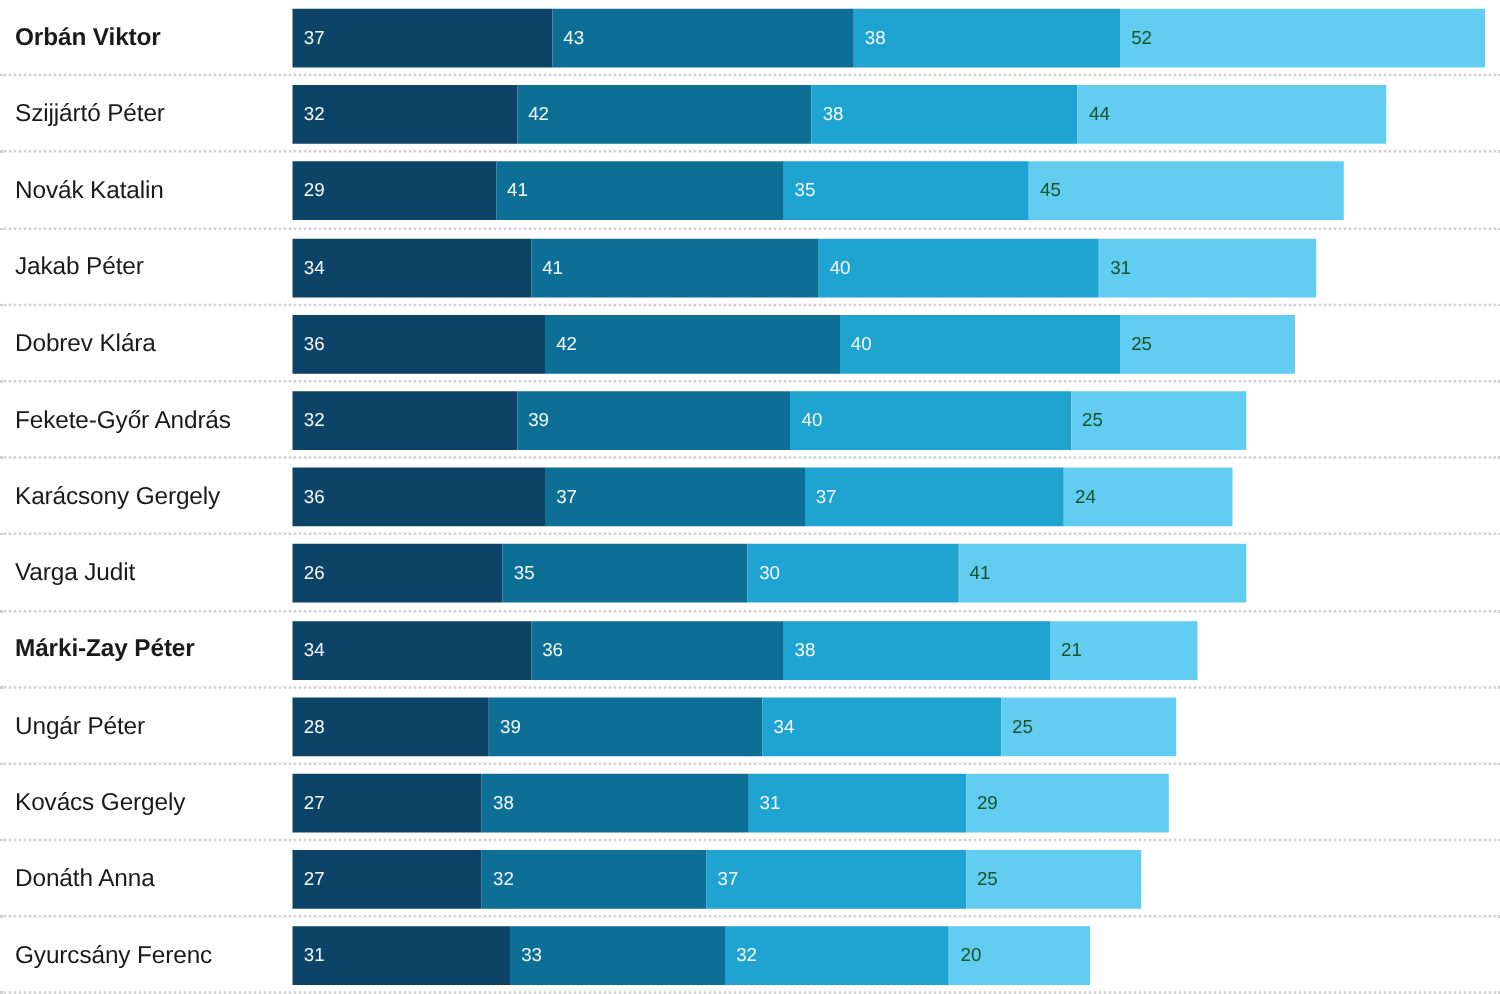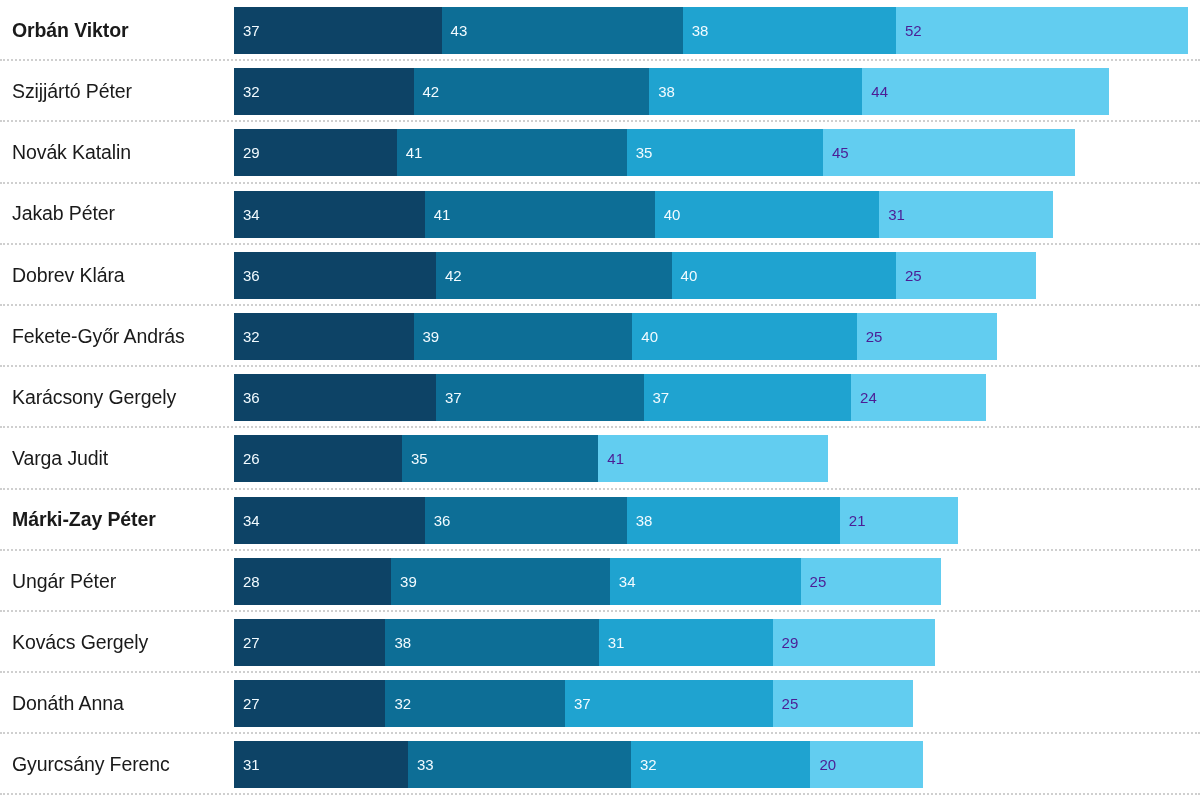--- a/index.html
+++ b/index.html
@@ -69,21 +69,21 @@
     line-height: 1;
     white-space: nowrap;
   }
   .seg.s1 { background: #0d4366; }
   .seg.s2 { background: #0d6e96; }
   .seg.s3 { background: #1fa3d0; }
   .seg.s4 { background: #62cdf0; }
   .seg.s1 .seg-value,
   .seg.s2 .seg-value,
   .seg.s3 .seg-value { color: #f2fbff; }
-  .seg.s4 .seg-value { color: #4c1d95; }
+  .seg.s4 .seg-value { color: #14532d; }
 </style>
 </head>
 <body>
 
 <div id="chart-root">
     <div class="row">
       <div class="row-label bold">Orbán Viktor</div>
       <div class="bar">
         <div class="seg s1" style="width: 207.57px;">
           <span class="seg-value">37</span>
@@ -203,20 +203,23 @@
     </div>
     <div class="row">
       <div class="row-label">Varga Judit</div>
       <div class="bar">
         <div class="seg s1" style="width: 168px;">
           <span class="seg-value">26</span>
         </div>
         <div class="seg s2" style="width: 196.35px;">
           <span class="seg-value">35</span>
         </div>
+        <div class="seg s3" style="width: 168.3px;">
+          <span class="seg-value">30</span>
+        </div>
         <div class="seg s4" style="width: 230.01px;">
           <span class="seg-value">41</span>
         </div>
       </div>
     </div>
     <div class="row">
       <div class="row-label bold">Márki-Zay Péter</div>
       <div class="bar">
         <div class="seg s1" style="width: 190.74px;">
           <span class="seg-value">34</span>
@@ -282,21 +285,21 @@
           <span class="seg-value">25</span>
         </div>
       </div>
     </div>
     <div class="row">
       <div class="row-label">Gyurcsány Ferenc</div>
       <div class="bar">
         <div class="seg s1" style="width: 173.91px;">
           <span class="seg-value">31</span>
         </div>
-        <div class="seg s2" style="width: 223px;">
+        <div class="seg s2" style="width: 172px;">
           <span class="seg-value">33</span>
         </div>
         <div class="seg s3" style="width: 179.52px;">
           <span class="seg-value">32</span>
         </div>
         <div class="seg s4" style="width: 112.2px;">
           <span class="seg-value">20</span>
         </div>
       </div>
     </div>

